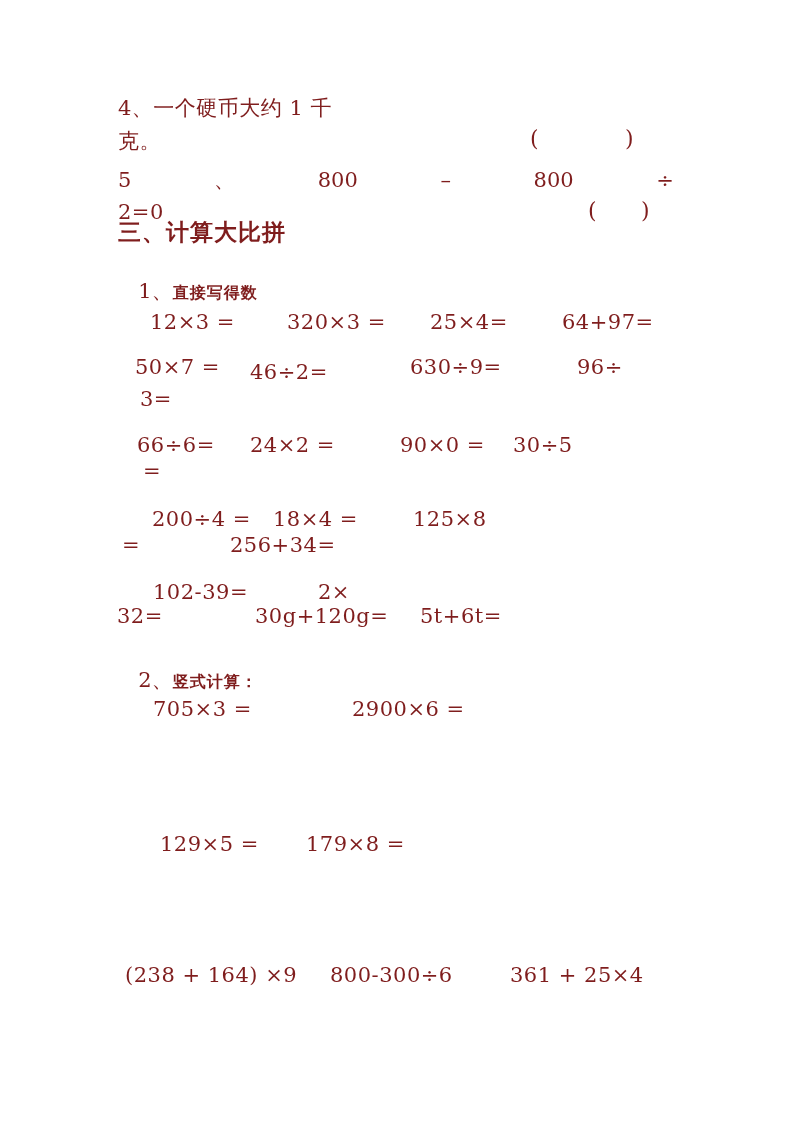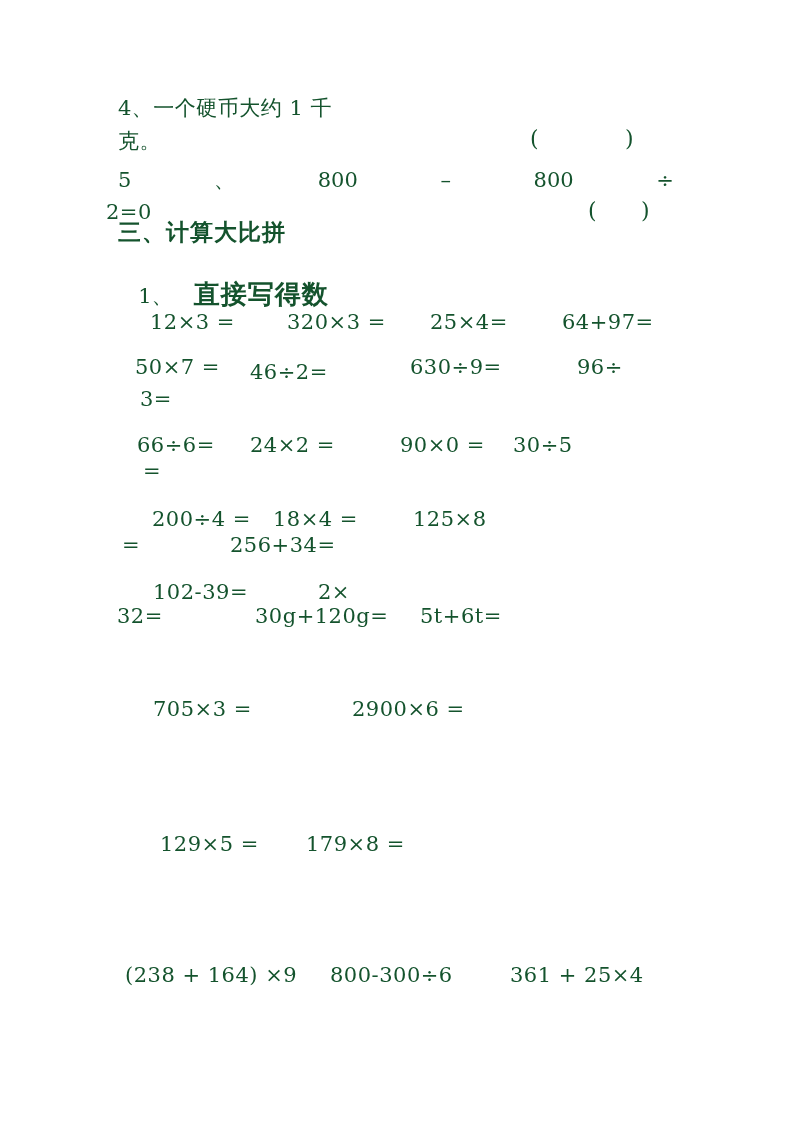--- a/index.html
+++ b/index.html
@@ -5,21 +5,21 @@
   html, body {
     margin: 0;
     padding: 0;
     background: #ffffff;
   }
   .page {
     position: relative;
     width: 793px;
     height: 1122px;
     background: #ffffff;
-    color: #14532d;
+    color: #7f1d1d;
     font-family: "DejaVu Serif", "Liberation Serif", serif;
     overflow: hidden;
   }
   .frag {
     position: absolute;
     font-size: 21px;
     line-height: 1.15;
     white-space: pre;
     letter-spacing: 0.5px;
   }
@@ -40,25 +40,24 @@
     position: absolute;
     white-space: pre;
     line-height: 1.1;
   }
   .heading .num {
     font-size: 21px;
     font-family: "DejaVu Serif", "Liberation Serif", serif;
     font-weight: normal;
   }
   .heading .title {
-    font-size: 26px;
+    font-size: 16px;
     font-weight: bold;
     font-family: "DejaVu Sans", "Liberation Sans", sans-serif;
     letter-spacing: 1px;
-    margin-left: 21px;
   }
   .section-heading {
     position: absolute;
     font-size: 23px;
     font-weight: bold;
     font-family: "DejaVu Sans", "Liberation Sans", sans-serif;
     letter-spacing: 1px;
     white-space: pre;
     text-align: center;
   }
@@ -74,21 +73,21 @@
   <div class="paren" style="left:625px; top:127px;">)</div>
 
   <div class="justified-line" style="left:118px; top:168px; width:556px;">
     <span>5</span>
     <span>、</span>
     <span>800</span>
     <span>–</span>
     <span>800</span>
     <span>÷</span>
   </div>
-  <div class="frag" style="left:106px; top:200px;text-align:center;">2=0</div>
+  <div class="frag" style="left:118px; top:200px;text-align:center;">2=0</div>
   <div class="paren" style="left:588px; top:199px;">(</div>
   <div class="paren" style="left:641px; top:199px;">)</div>
 
   <div class="section-heading" style="left:118px; top:217px;">三、计算大比拼</div>
 
   <div class="heading" style="left:118px; top:262px;">
     <span class="num">1、</span><span class="title">直接写得数</span>
   </div>
 
   <div class="frag" style="left:150px; top:310px;">12×3 =</div>
@@ -113,20 +112,23 @@
   <div class="frag" style="left:413px; top:507px;">125×8</div>
   <div class="frag" style="left:122px; top:533px;">=</div>
   <div class="frag" style="left:230px; top:533px;">256+34=</div>
 
   <div class="frag" style="left:153px; top:580px;">102-39=</div>
   <div class="frag" style="left:318px; top:580px;">2×</div>
   <div class="frag" style="left:117px; top:604px;">32=</div>
   <div class="frag" style="left:255px; top:604px;">30g+120g=</div>
   <div class="frag" style="left:420px; top:604px;">5t+6t=</div>
 
+  <div class="heading" style="left:118px; top:651px;">
+    <span class="num">2、</span><span class="title">竖式计算：</span>
+  </div>
 
   <div class="frag" style="left:153px; top:697px;">705×3 =</div>
   <div class="frag" style="left:352px; top:697px;">2900×6 =</div>
   <div class="frag" style="left:153px; top:832px;margin-left:7px;">129×5 =</div>
   <div class="frag" style="left:306px; top:832px;">179×8 =</div>
 
 
   <div class="frag" style="left:125px; top:963px;">(238 + 164) ×9</div>
   <div class="frag" style="left:330px; top:963px;">800-300÷6</div>
   <div class="frag" style="left:510px; top:963px;">361 + 25×4</div>

